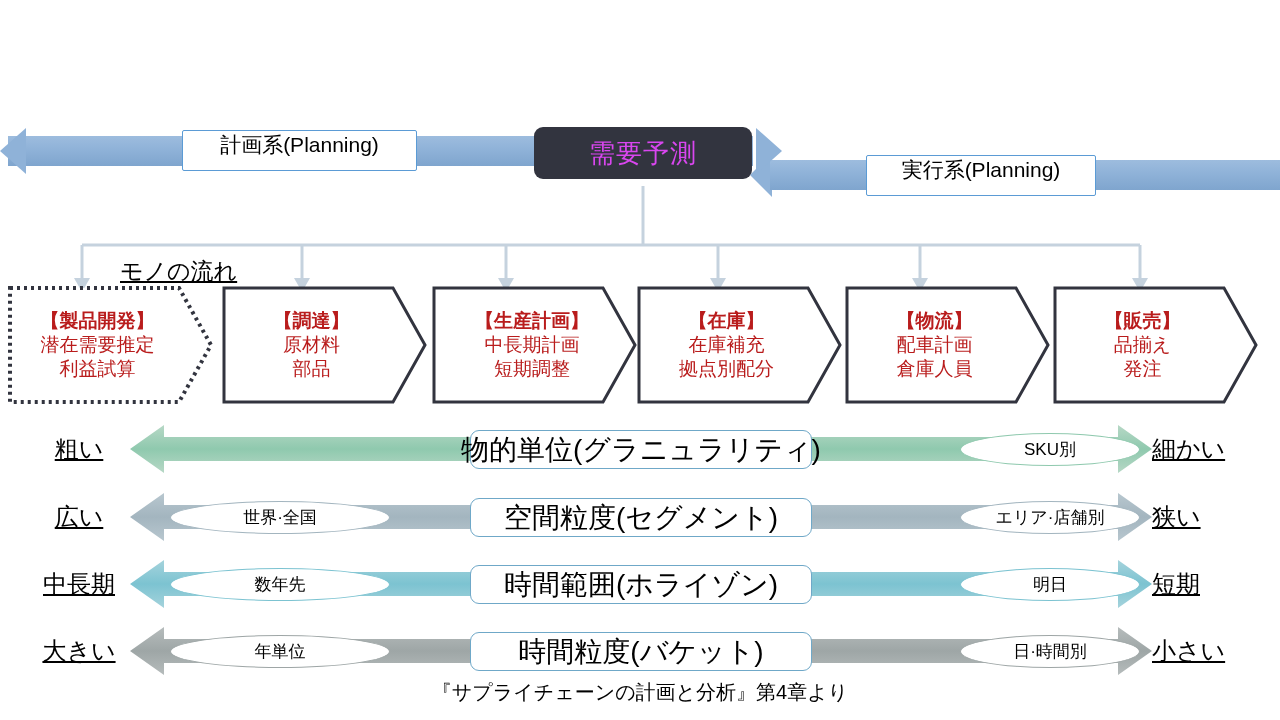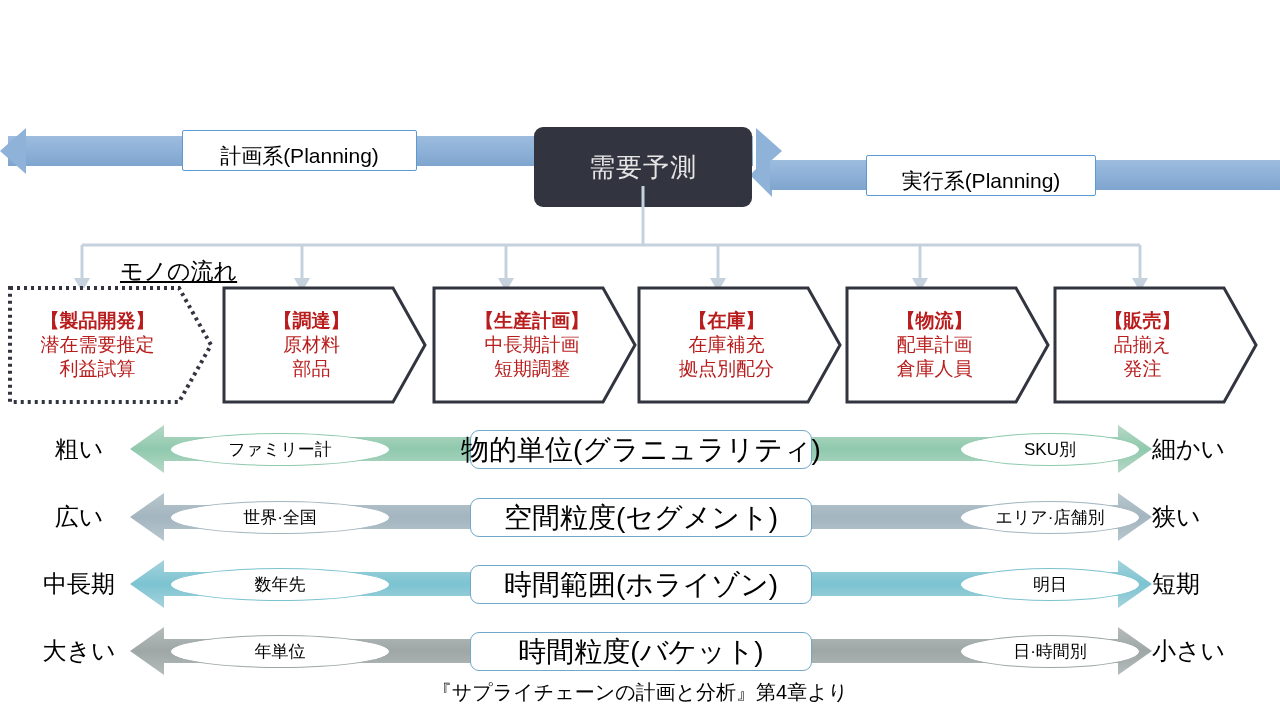--- a/index.html
+++ b/index.html
@@ -57,21 +57,21 @@
     border-bottom: 22px solid transparent;
     border-right: 22px solid #8FB2D8;
   }
 
   .pill-label {
     position: absolute;
     border: 1px solid #5B9BD5;
     background: #ffffff;
     border-radius: 2px;
     display: flex;
-    align-items: flex-end;
+    align-items: flex-start;
     justify-content: center;
     font-size: 21px;
     color: #000;
     white-space: nowrap;
     box-sizing: border-box;
   }
   #planning-label {
     left: 182px;
     top: 130px;
     width: 235px;
@@ -82,27 +82,27 @@
     top: 155px;
     width: 230px;
     height: 41px;
   }
 
   #forecast-box {
     position: absolute;
     left: 534px;
     top: 127px;
     width: 218px;
-    height: 80px;
+    height: 52px;
     background: #32343F;
     border-radius: 9px;
     display: flex;
     align-items: center;
     justify-content: center;
-    color: #e5e5e5;
+    color: #d946ef;
     font-size: 26px;
     letter-spacing: 1px;
   }
 
   
   #connectors {
     position: absolute;
     left: 0; top: 186px;
     width: 1280px;
     height: 110px;
@@ -163,20 +163,21 @@
   }
   .scale-left-cap, .scale-right-cap {
     position: absolute;
     top: 0;
     height: 56px;
     display: flex;
     align-items: center;
     font-size: 24px;
     color: #000;
     white-space: nowrap;
+    text-decoration: underline;
   }
   .scale-left-cap {
     left: 26px;
     width: 106px;
     justify-content: center;
   }
   .scale-right-cap {
     left: 1152px;
     width: 120px;
     justify-content: flex-start;
@@ -352,21 +353,20 @@
             <linearGradient id="grad0" x1="0" y1="0" x2="0" y2="1">
               <stop offset="0%" stop-color="#B7D8C6"></stop>
               <stop offset="50%" stop-color="#8FC9AE"></stop>
               <stop offset="100%" stop-color="#B7D8C6"></stop>
             </linearGradient>
           </defs>
           <polygon points="0,28 34,4 34,16 988,16 988,4 1022,28 988,52 988,40 34,40 34,52" fill="url(#grad0)"></polygon>
         </svg>
         <div class="scale-left-cap">粗い</div>
         <div class="scale-right-cap">細かい</div>
-        <div class="bubble" style="left: 170px; width: 220px; border: 1px solid rgb(143, 201, 174);">ファミリー計</div>
         <div class="bubble" style="left: 960px; width: 180px; border: 1px solid rgb(143, 201, 174);">SKU別</div>
         <div class="center-box">物的単位(グラニュラリティ)</div>
       </div>
       <div class="scale-row" style="top: 489px;">
         <svg class="bar-svg" width="1022" height="56">
           <defs>
             <linearGradient id="grad1" x1="0" y1="0" x2="0" y2="1">
               <stop offset="0%" stop-color="#B8C7CF"></stop>
               <stop offset="50%" stop-color="#A3B5BF"></stop>
               <stop offset="100%" stop-color="#B8C7CF"></stop>

